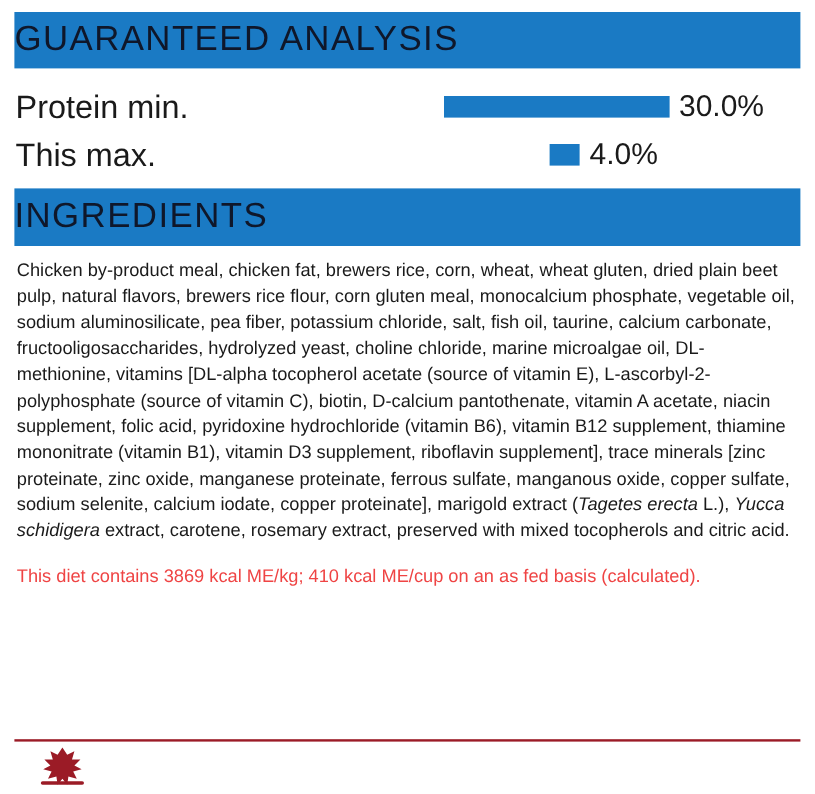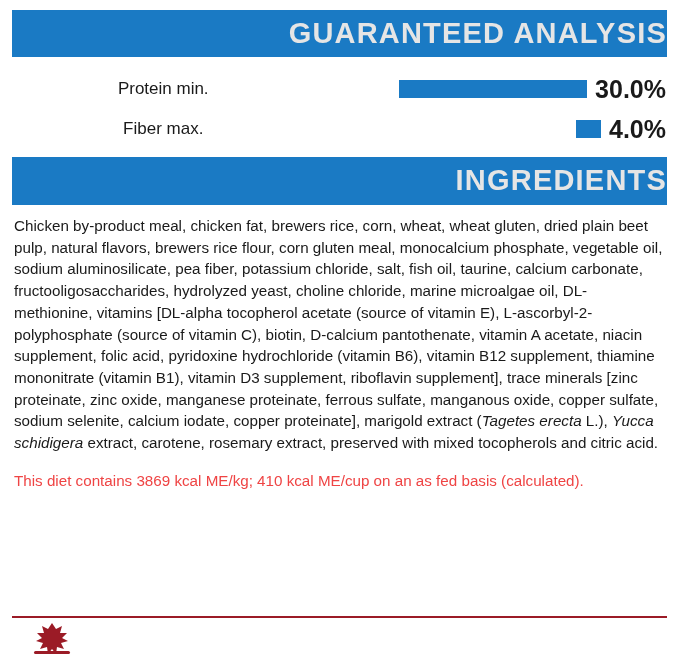--- a/index.html
+++ b/index.html
@@ -17,51 +17,50 @@
     overflow: hidden;
   }
   .page {
     width: 679px;
     height: 662px;
     position: relative;
     padding: 0 12px;
   }
   .section-header {
     background: #1a7ac4;
-    color: #e5e5e5;
-    text-align: right;
+    color: #0f172a;
+    text-align: left;
     font-size: 29px;
-    font-weight: bold;
+    font-weight: normal;
     letter-spacing: 1.2px;
     padding: 8px 0 9px 0;
     line-height: 1.05;
   }
 
   
   #guaranteed-analysis-header { margin-top: 10px; }
   .ga-table {
     width: 100%;
     border-collapse: collapse;
     margin-top: 12px;
   }
   .ga-row { height: 40px; }
   .ga-label {
-    text-align: center;
-    font-size: 17px;
+    text-align: left;
+    font-size: 27px;
     color: #1a1a1a;
     width: 50%;
     padding-right: 26px;
     white-space: nowrap;
   }
   .ga-barcell {
     width: 50%;
-    text-align: right;
+    text-align: center;
     vertical-align: middle;
     white-space: nowrap;
-    font-weight: bold;
   }
   .ga-bar {
     display: inline-block;
     height: 18px;
     background: #1a7ac4;
     vertical-align: middle;
   }
   .ga-value {
     display: inline-block;
     font-size: 25px;
@@ -123,21 +122,21 @@
 
   <table class="ga-table">
     <tbody>
       <tr class="ga-row">
         <td class="ga-label">Protein min.</td>
         <td class="ga-barcell">
           <span class="ga-bar" style="width:188px"></span><span class="ga-value">30.0%</span>
         </td>
       </tr>
       <tr class="ga-row">
-        <td class="ga-label">Fiber max.</td>
+        <td class="ga-label">This max.</td>
         <td class="ga-barcell">
           <span class="ga-bar" style="width:25px"></span><span class="ga-value">4.0%</span>
         </td>
       </tr>
     </tbody>
   </table>
 
   <div class="section-header" id="ingredients-header">INGREDIENTS</div>
 
   <div class="ingredients-body"><span>Chicken by-product meal, chicken fat, brewers rice, corn, wheat, wheat gluten, dried plain beet pulp, natural flavors, brewers rice flour, corn gluten meal, monocalcium phosphate, vegetable oil, sodium aluminosilicate, pea fiber, potassium chloride, salt, fish oil, taurine, calcium carbonate, fructooligosaccharides, hydrolyzed yeast, choline chloride, marine microalgae oil, DL-methionine, vitamins [DL-alpha tocopherol acetate (source of vitamin E), L-ascorbyl-2-polyphosphate (source of vitamin C), biotin, D-calcium pantothenate, vitamin A acetate, niacin supplement, folic acid, pyridoxine hydrochloride (vitamin B6), vitamin B12 supplement, thiamine mononitrate (vitamin B1), vitamin D3 supplement, riboflavin supplement], trace minerals [zinc proteinate, zinc oxide, manganese proteinate, ferrous sulfate, manganous oxide, copper sulfate, sodium selenite, calcium iodate, copper proteinate], marigold extract (</span><i>Tagetes erecta</i><span> L.), </span><i>Yucca schidigera</i><span> extract, carotene, rosemary extract, preserved with mixed tocopherols and citric acid.</span></div>

